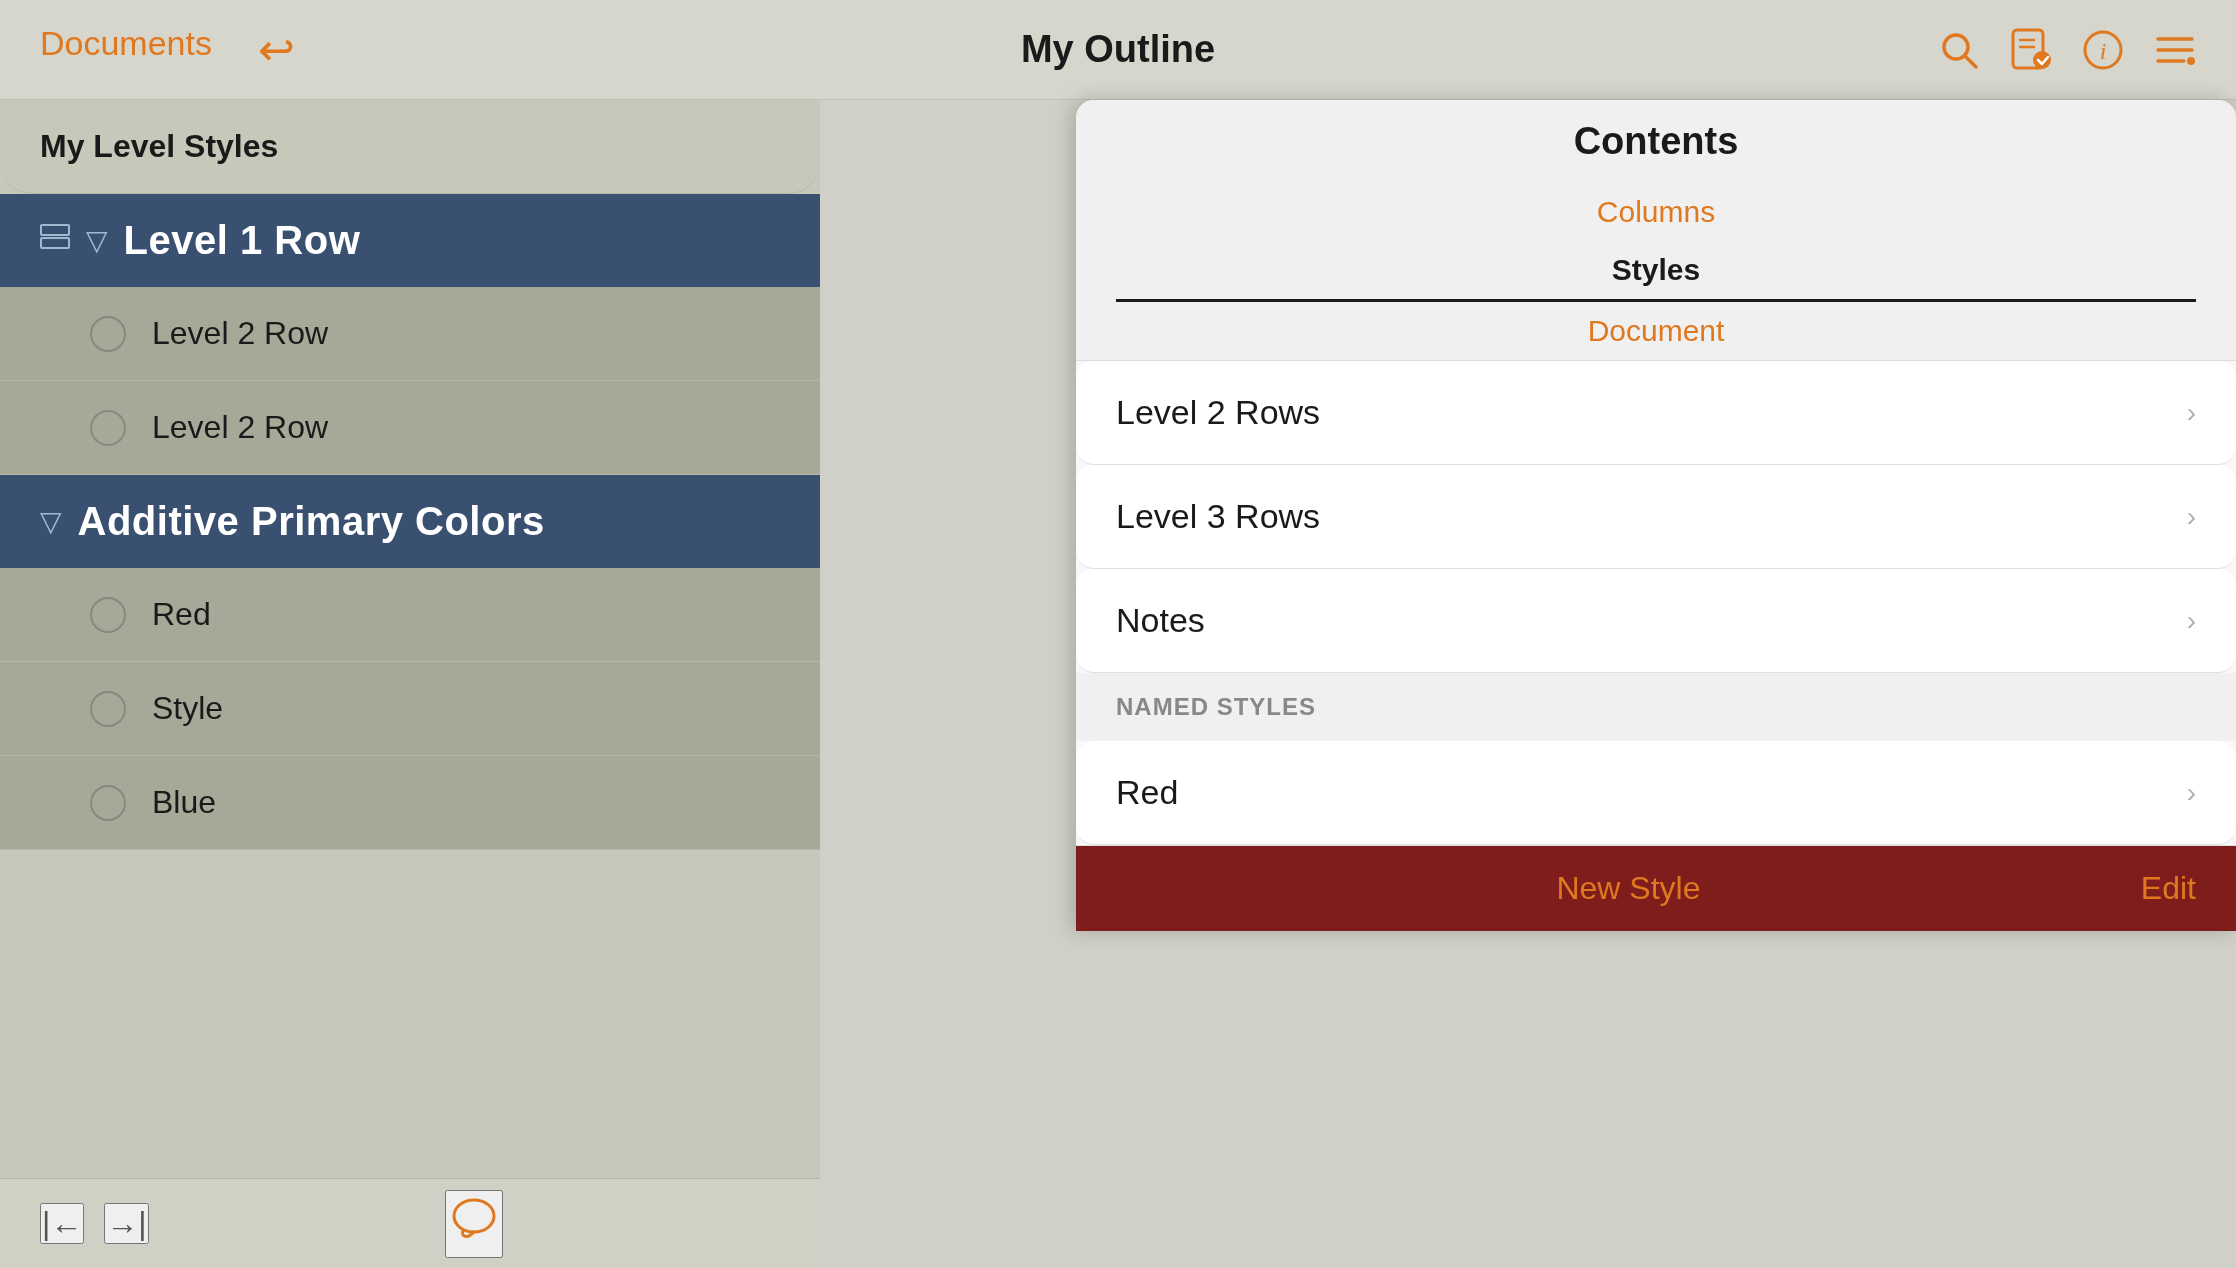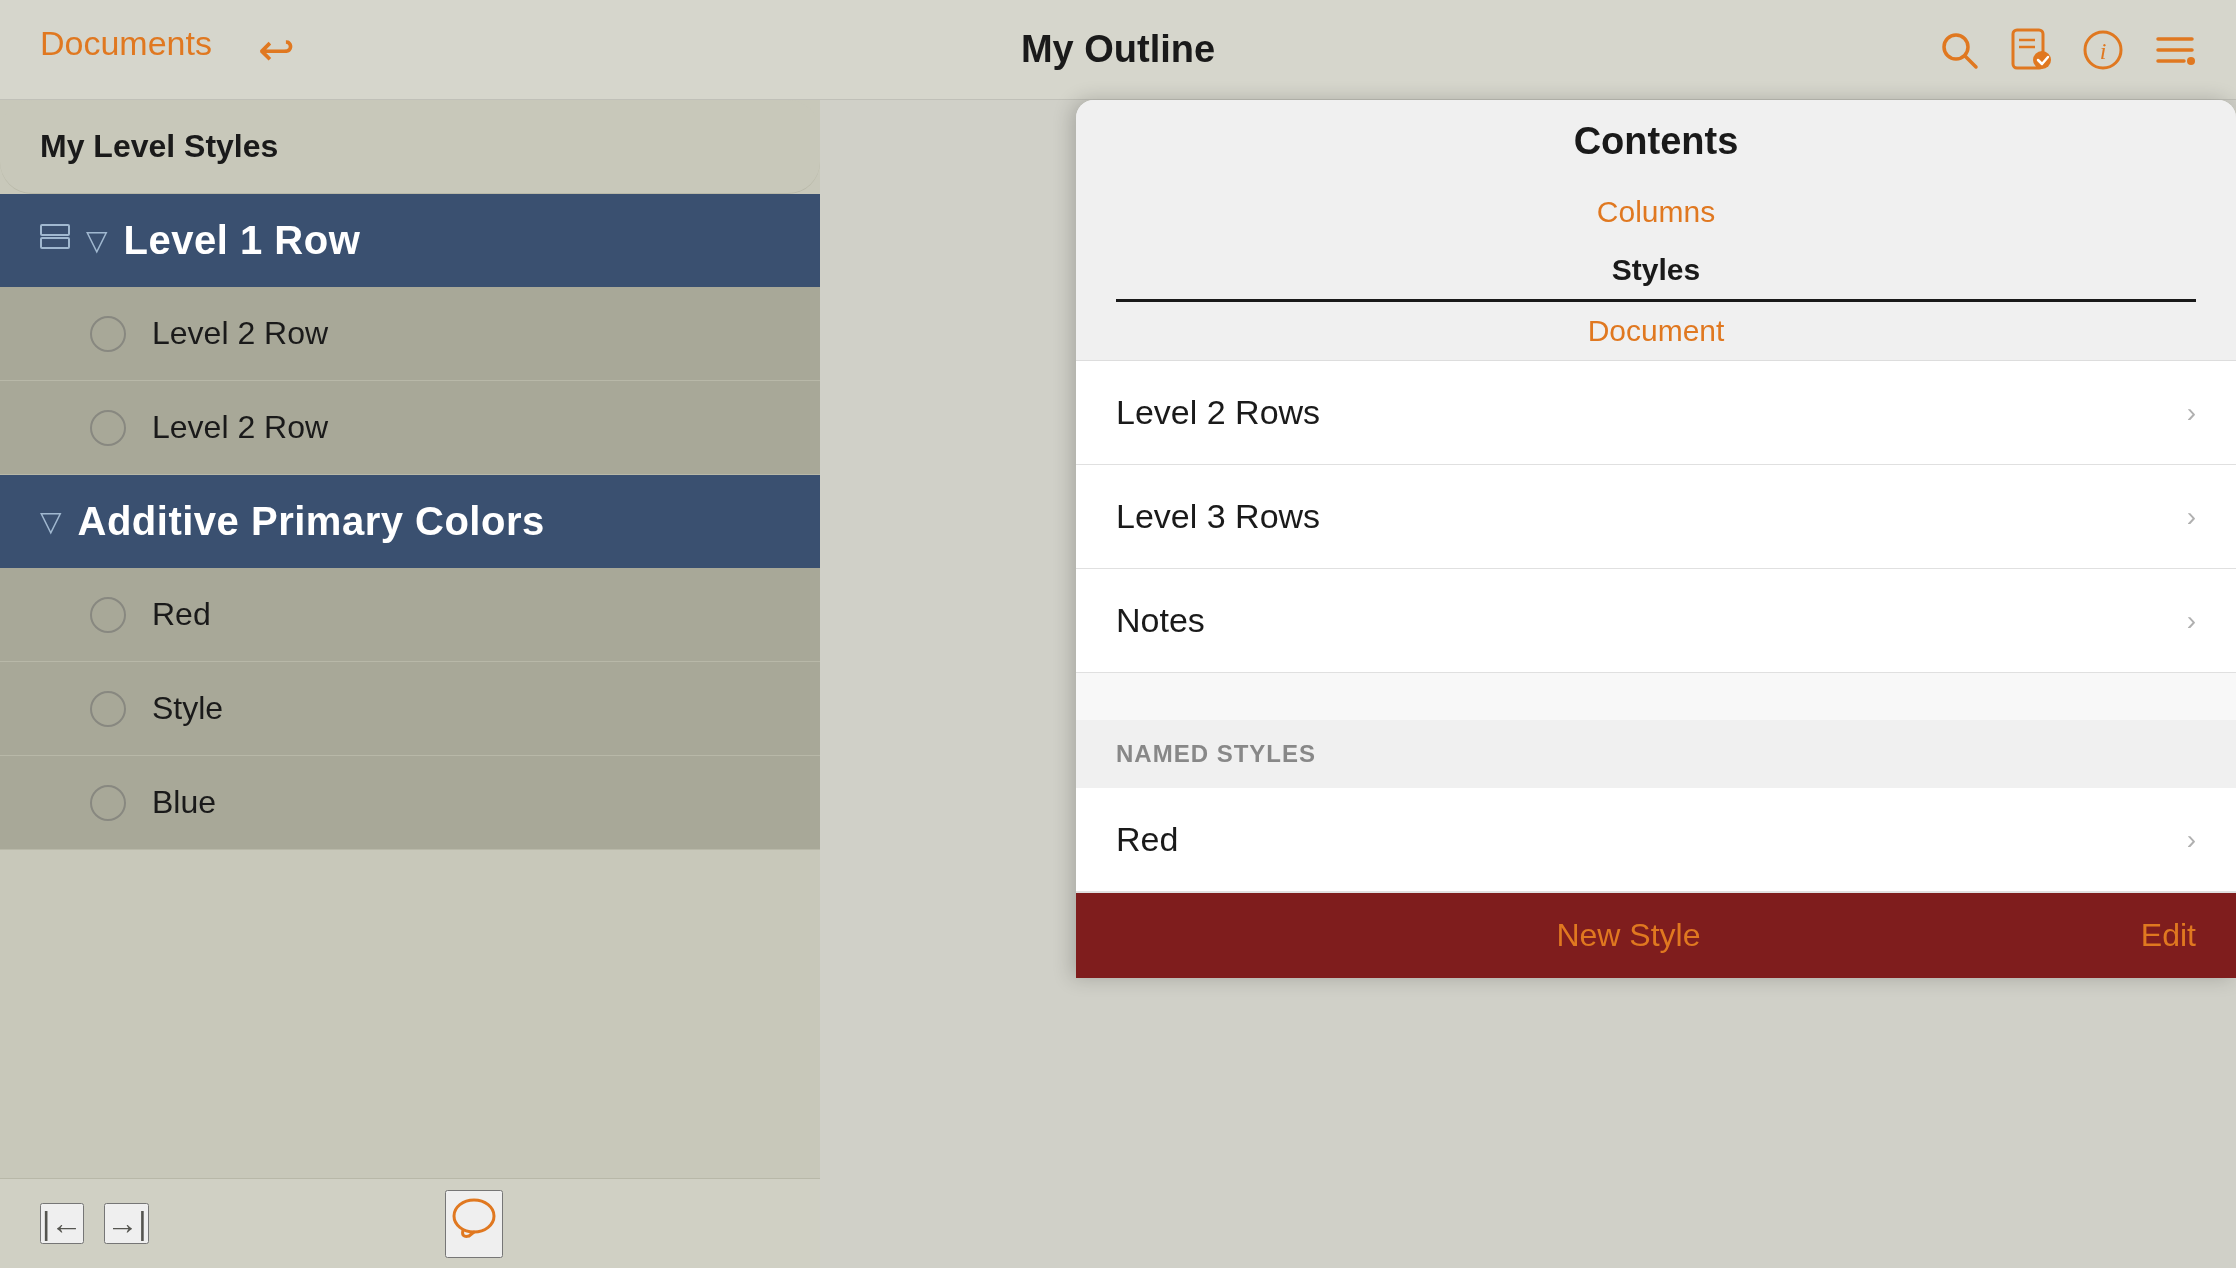--- a/index.html
+++ b/index.html
@@ -242,36 +242,36 @@
     }
 
     
     .style-item {
       display: flex;
       align-items: center;
       padding: 32px 40px;
       border-bottom: 1px solid #e0e0e0;
       background: #ffffff;
       cursor: pointer;
+      border-radius: 18px;
     }
     .style-item-text {
       font-size: 34px;
       color: #1a1a1a;
       flex: 1;
     }
     .style-item-chevron {
       font-size: 28px;
       color: #b0b0b0;
     }
 
     
     .section-header {
       background: #f0f0f0;
       padding: 20px 40px;
-      margin-top: 47px;
     }
     .section-header-text {
       font-size: 24px;
       color: #888888;
       font-weight: 600;
       letter-spacing: 1px;
       text-transform: uppercase;
     }
 
     

